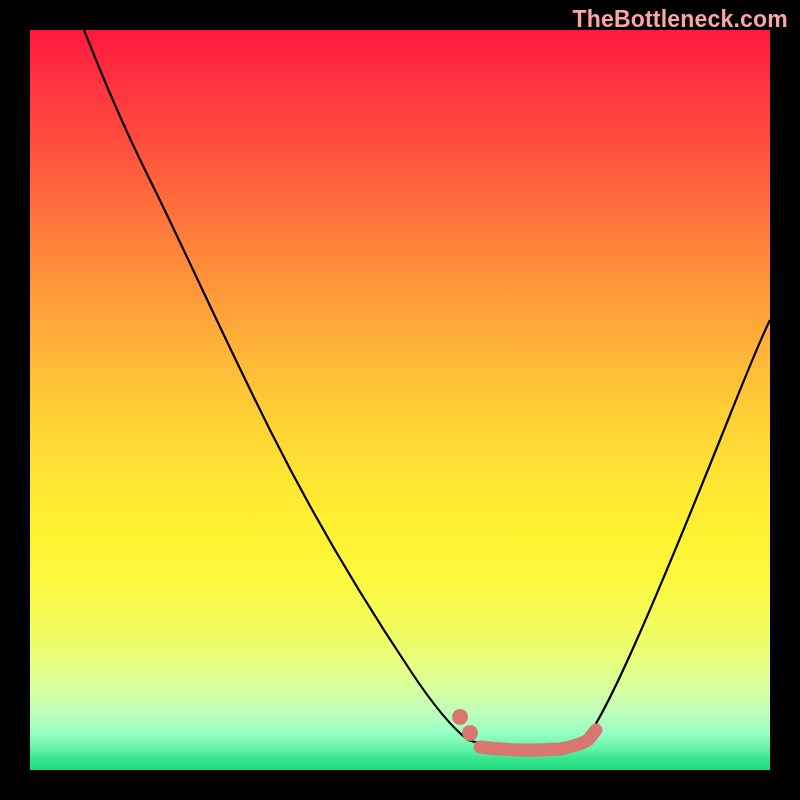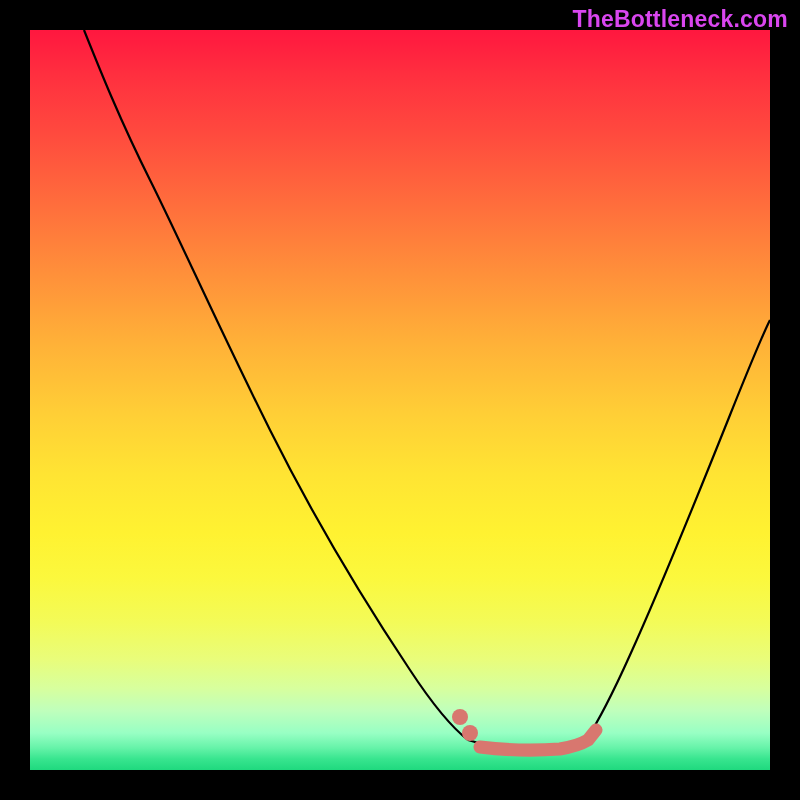--- a/index.html
+++ b/index.html
@@ -10,21 +10,21 @@
     height: 800px;
     background: #000;
   }
   .watermark {
     position: absolute;
     top: 6px;
     right: 12px;
     font-family: Arial, Helvetica, sans-serif;
     font-size: 23px;
     font-weight: 600;
-    color: #d946ef;
+    color: #fca5a5;
     letter-spacing: 0.2px;
     z-index: 50;
   }
   .plot {
     position: absolute;
     left: 30px;
     top: 30px;
     width: 740px;
     height: 740px;
     background: linear-gradient(

